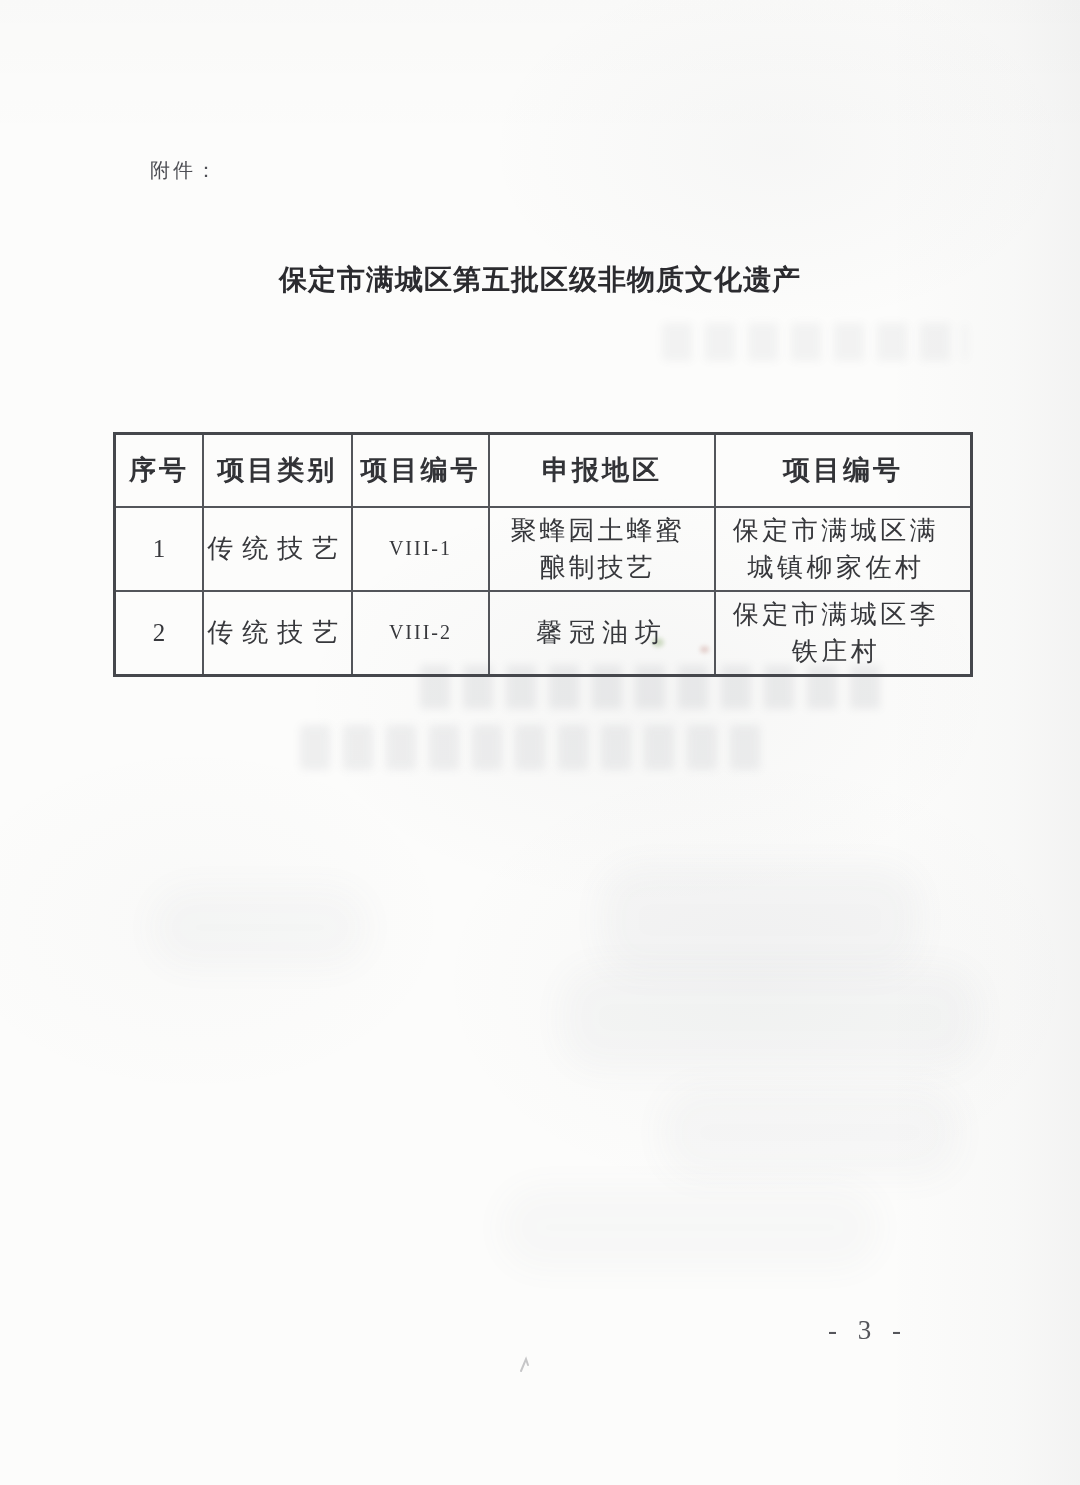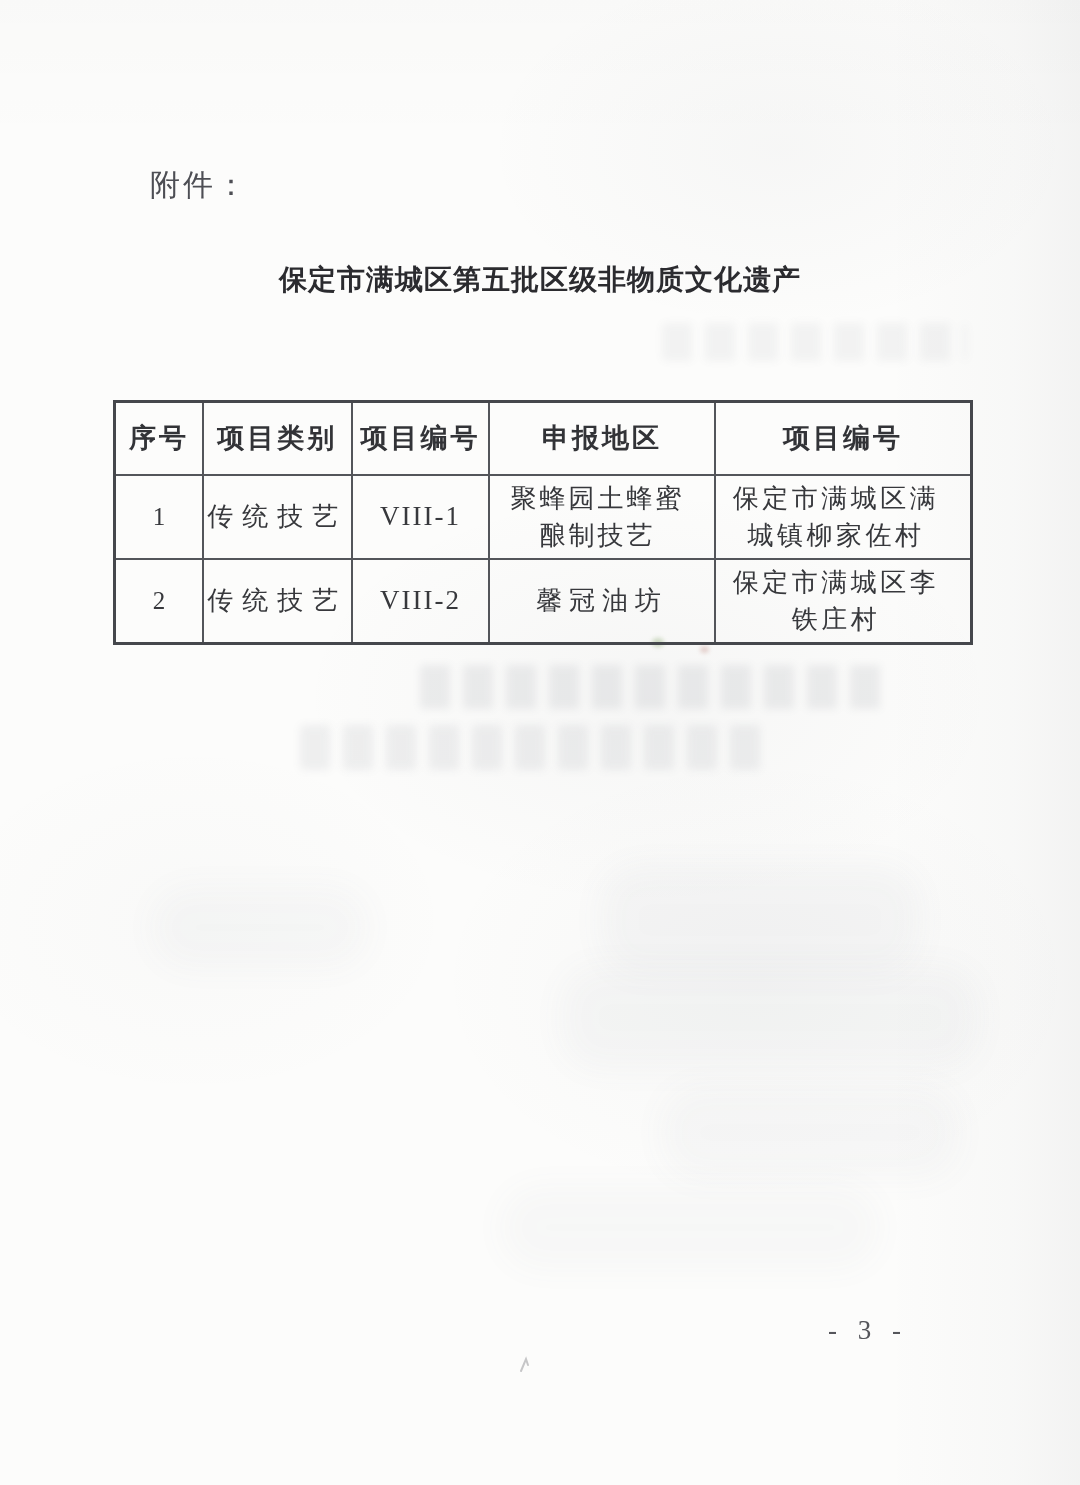--- a/index.html
+++ b/index.html
@@ -23,42 +23,42 @@
       radial-gradient(500px 300px at 60% 47%, rgba(90,95,105,0.04), rgba(0,0,0,0) 70%),
       radial-gradient(460px 320px at 70% 66%, rgba(90,95,105,0.03), rgba(0,0,0,0) 70%),
       radial-gradient(380px 260px at 18% 62%, rgba(90,95,105,0.02), rgba(0,0,0,0) 70%),
       linear-gradient(90deg, rgba(0,0,0,0) 82%, rgba(70,75,85,0.025) 94%, rgba(70,75,85,0.05) 100%),
       linear-gradient(180deg, rgba(0,0,0,0.012) 0%, rgba(0,0,0,0) 10%);
     pointer-events: none;
   }
 
   .attachment-label {
     position: absolute;
-    left: 150px; top: 165px;
-    font-size: 30px;
+    left: 150px; top: 157px;
+    font-size: 20px;
     letter-spacing: 3px;
     color: #4d4e54;
     font-weight: 500;
   }
 
   .doc-title {
     position: absolute;
     left: 0; top: 251px;
     width: 100%;
     text-align: center;
     font-weight: 700;
     color: #2b2b2f;
     font-size: 28px;
     line-height: 57px;
     letter-spacing: 1px;
   }
 
   .heritage-table {
     position: absolute;
-    left: 113px; top: 400px;
+    left: 113px; top: 432px;
     width: 860px;
     border-collapse: collapse;
     table-layout: fixed;
     font-family: "Liberation Serif", serif;
     font-size: 26px;
     color: #37383c;
   }
   .heritage-table th, .heritage-table td {
     border: 2px solid #53555a;
     vertical-align: middle;
@@ -70,21 +70,21 @@
     font-family: "Liberation Sans", sans-serif;
     font-weight: 700;
     font-size: 27px;
     letter-spacing: 3px;
     color: #323337;
   }
   .heritage-table tbody tr.row-1 td { height: 72px; }
   .heritage-table tbody tr.row-2 td { height: 80px; }
 
   .c-seq  { font-size: 25px; }
-  .c-code { letter-spacing: 2px; font-size: 27px; }
+  .c-code { letter-spacing: 2px; font-size: 20px; }
   .c-cat  { letter-spacing: 9px; }
   .c-name-wrap {
     text-align: left;
     padding: 4px 18px 4px 9px;
     letter-spacing: 3px;
     line-height: 37px;
     line-break: anywhere;
   }
   .c-name-center { letter-spacing: 7px; }
   .c-area {

